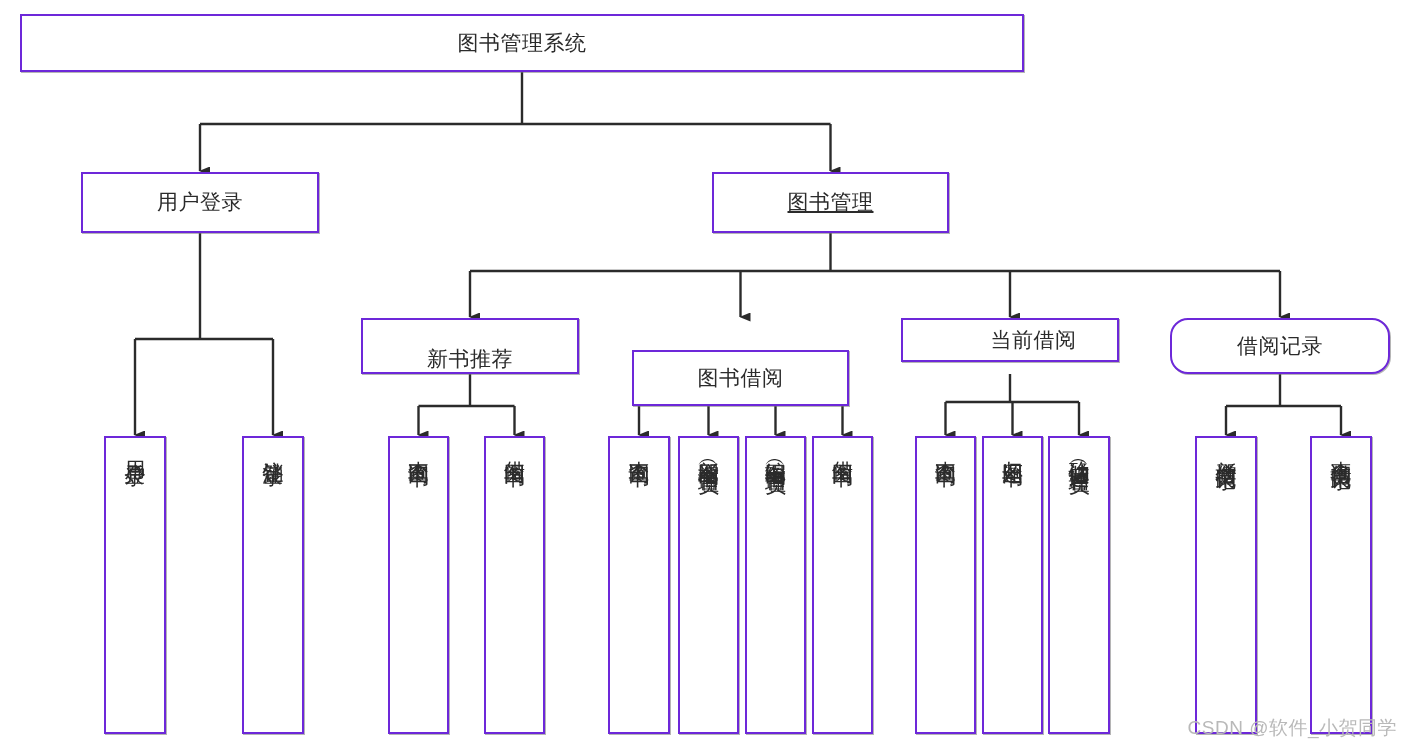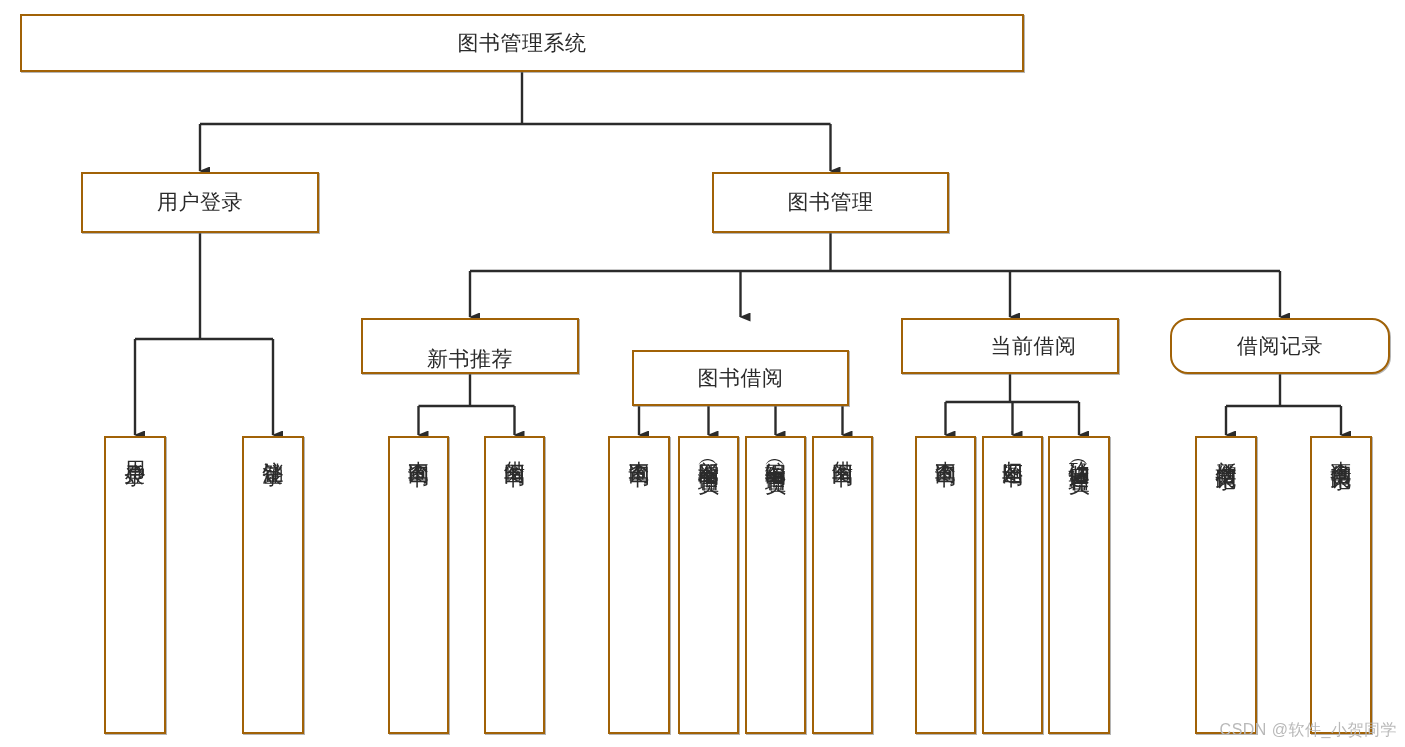--- a/index.html
+++ b/index.html
@@ -24,21 +24,21 @@
     left: 0;
     top: 0;
     width: 1405px;
     height: 747px;
     pointer-events: none;
   }
   .node {
     position: absolute;
     box-sizing: border-box;
     background: #ffffff;
-    border: 2px solid #a16207;
+    border: 2px solid #6d28d9;
     display: flex;
     align-items: center;
     justify-content: center;
     color: #2b2b2b;
     box-shadow: 1px 1px 0 rgba(120,120,120,0.55);
   }
   .node-label {
     display: block;
     text-align: center;
     line-height: 1.18;
@@ -60,21 +60,21 @@
     text-orientation: upright;
     font-size: 21px;
     line-height: 1.05;
     letter-spacing: 2px;
     white-space: nowrap;
   }
   #watermark {
     position: absolute;
     right: 8px;
     bottom: 6px;
-    font-size: 16px;
+    font-size: 19px;
     color: #b9b9b9;
     letter-spacing: 0.5px;
     user-select: none;
   }
 </style>
 </head>
 <body>
 
 <div id="diagram-root">
 
@@ -121,30 +121,30 @@
       </g>
   </svg>
 
   <div id="node-layer">
       <div class="node horiz" style="left: 20px; top: 14px; width: 1004px; height: 58px;">
         <span class="node-label">图书管理系统</span>
       </div>
       <div class="node horiz" style="left: 81px; top: 172px; width: 238px; height: 61px;">
         <span class="node-label">用户登录</span>
       </div>
-      <div class="node horiz" style="left: 712px; top: 172px; width: 237px; height: 61px;">
+      <div class="node horiz" style="left: 712px; top: 172px; width: 237px; height: 61px; text-decoration: underline;">
         <span class="node-label">图书管理</span>
       </div>
       <div class="node horiz" style="left: 361px; top: 318px; width: 218px; height: 56px; align-items: flex-end;">
         <span class="node-label">新书推荐</span>
       </div>
       <div class="node horiz" style="left: 632px; top: 318px; width: 217px; height: 56px; margin-top: 32px;">
         <span class="node-label">图书借阅</span>
       </div>
-      <div class="node horiz" style="left: 901px; top: 318px; width: 218px; height: 56px; padding-left: 47px;">
+      <div class="node horiz" style="left: 901px; top: 318px; width: 218px; height: 44px; padding-left: 47px;">
         <span class="node-label">当前借阅</span>
       </div>
       <div class="node horiz" style="left: 1170px; top: 318px; width: 220px; height: 56px; border-radius: 18px;">
         <span class="node-label">借阅记录</span>
       </div>
       <div class="node vert" style="left: 104px; top: 436px; width: 62px; height: 298px;">
         <span class="node-label">用户登录</span>
       </div>
       <div class="node vert" style="left: 242px; top: 436px; width: 62px; height: 298px;">
         <span class="node-label">注销登录</span>

